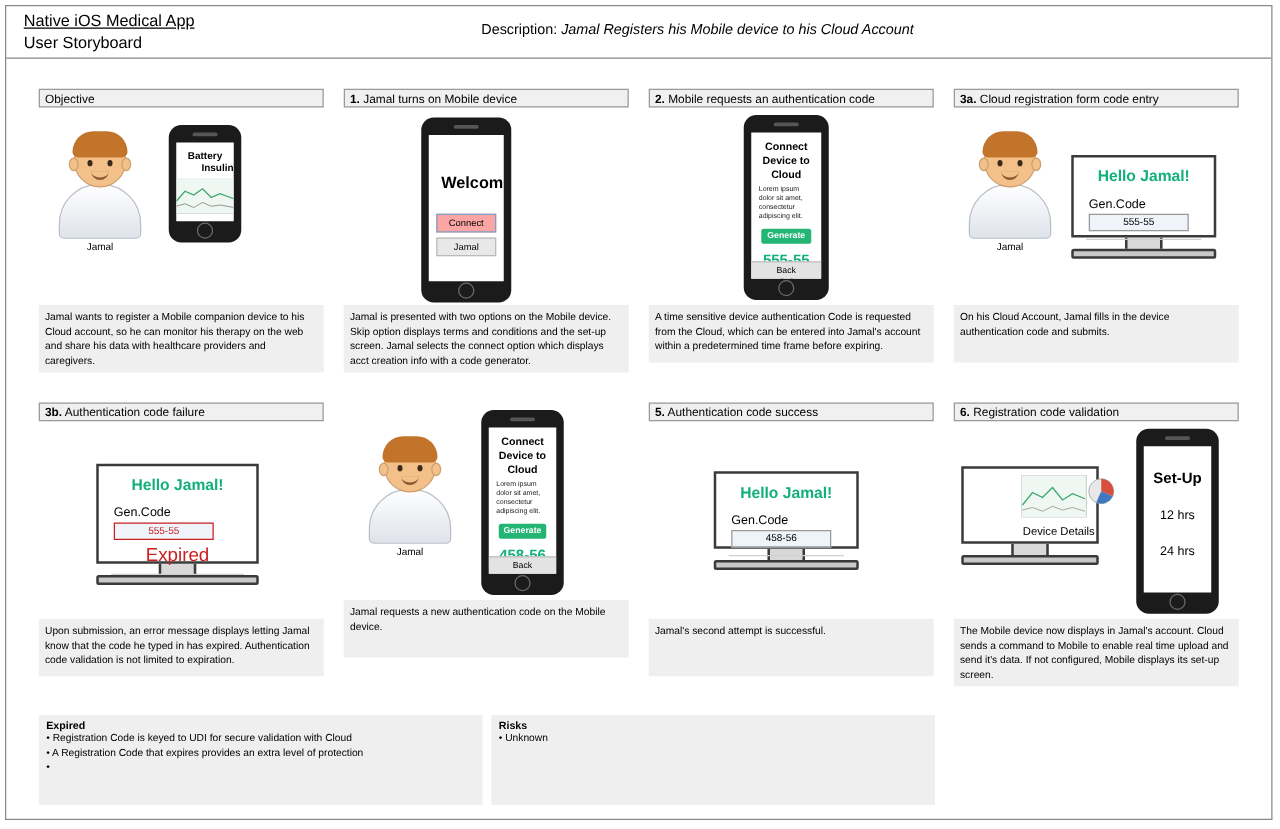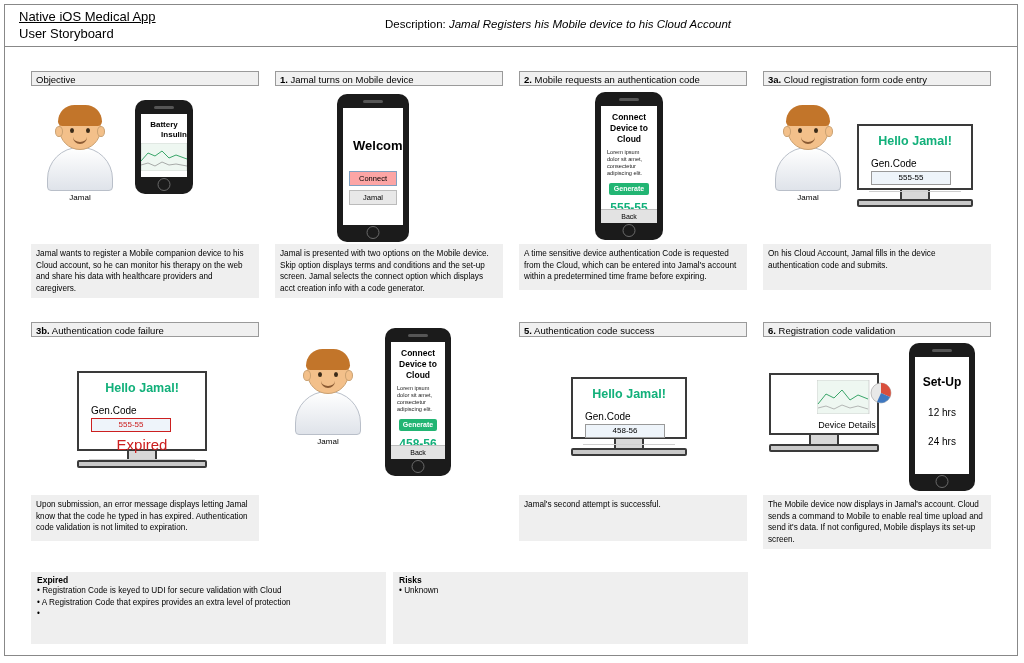--- a/index.html
+++ b/index.html
@@ -554,20 +554,21 @@
         <div class="screen">
           <div class="ps-title">Connect Device to Cloud</div>
           <div class="ps-lorem">Lorem ipsum dolor sit amet, consectetur adipiscing elit.</div>
           <div class="ps-greenbtn">Generate Code</div>
           <div class="ps-code">458-56</div>
           <div class="ps-backbar">Back</div>
         </div>
         <div class="homebtn"></div>
       </div>
     </div>
+    <div class="panel-cap">Jamal requests a new authentication code on the Mobile device.</div>
   </div>
 
   <div class="panel c3 r2">
     <div class="panel-title">
       <b>5.</b>
       <span>Authentication code success</span>
     </div>
     <div class="panel-art">
       <div class="monitor" style="left:52px; top:40px; width:116px;">
         <div class="mscreen" style="height:62px;">

